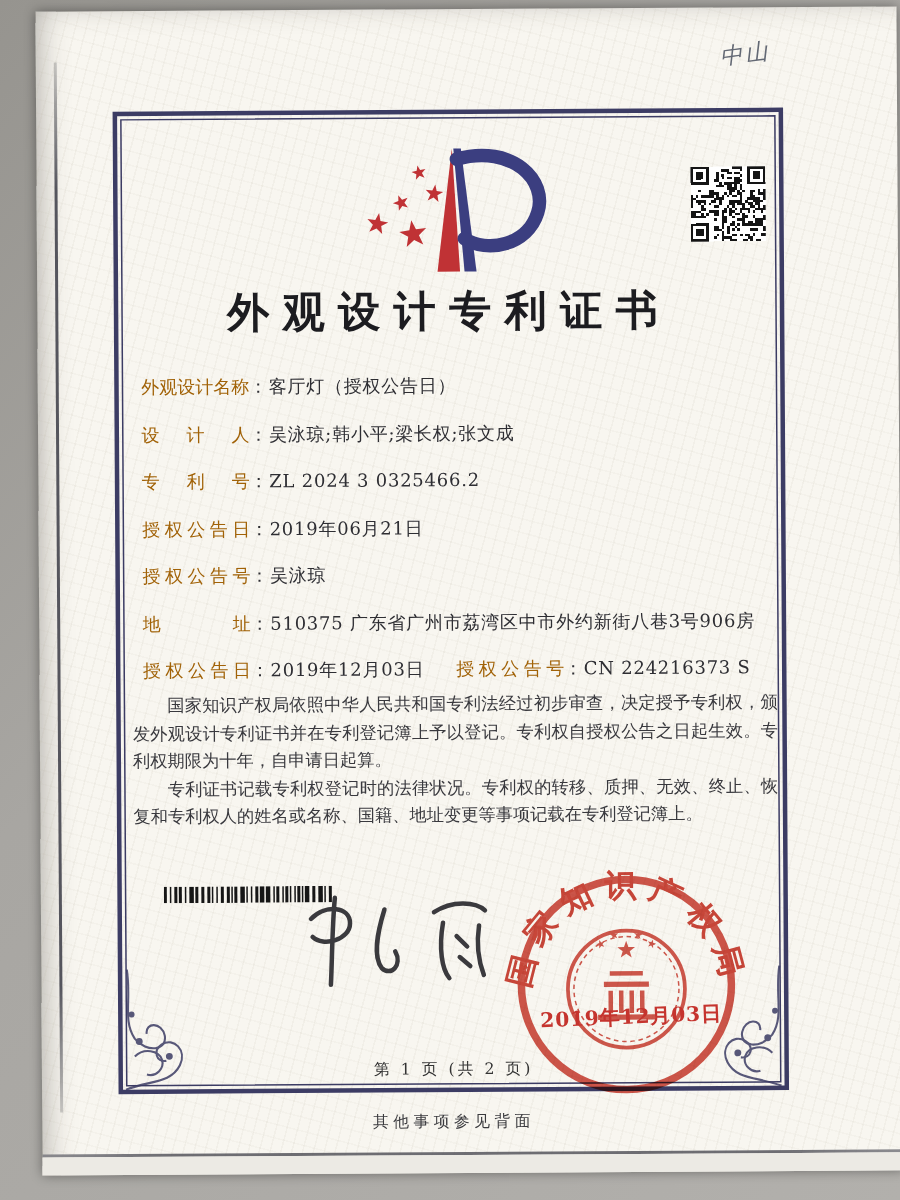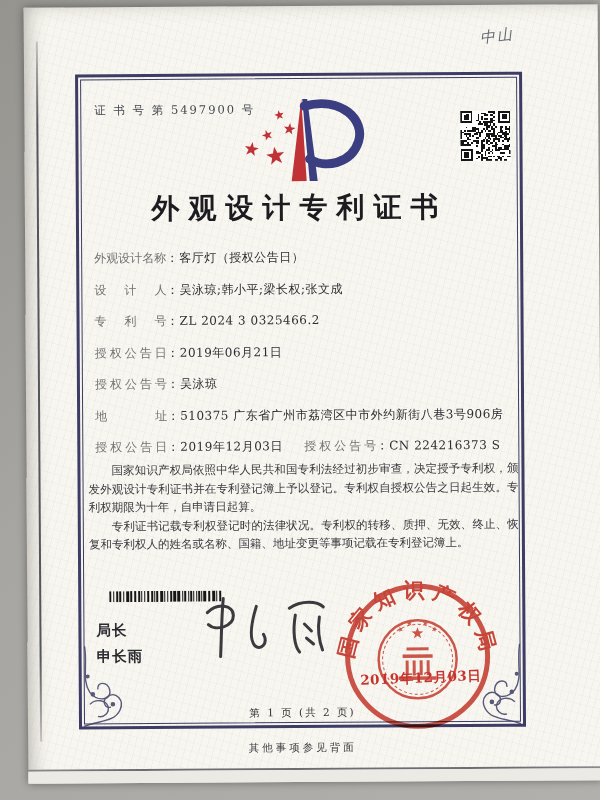--- a/index.html
+++ b/index.html
@@ -22,21 +22,21 @@
   .cert-no{position:absolute;left:70px;top:96px;font-size:11.5px;letter-spacing:2px;color:#43464e;}
   .logo{position:absolute;left:214px;top:90px;}
   .qr{position:absolute;left:436px;top:106px;width:50px;height:50px;}
   .annotation{position:absolute;left:456px;top:22px;font-size:15px;color:#3f4656;
     font-style:italic;transform:rotate(-7deg);opacity:.8;letter-spacing:2px;}
   .title{position:absolute;left:51px;top:183px;width:447px;text-align:center;
     font-size:28px;font-weight:bold;letter-spacing:9px;color:#1c1c20;}
   .fields{position:absolute;left:69px;top:242px;width:424px;font-size:12px;color:#2e2e33;}
   .frow{margin-bottom:12.5px;line-height:19px;white-space:nowrap;}
   .flabel{display:inline-block;width:72px;text-align:justify;text-align-last:justify;
-    vertical-align:top;color:#737373;}
+    vertical-align:top;color:#a16207;}
   .fcolon{display:inline-block;width:13px;}
   .fvalue{letter-spacing:.5px;}
   .gpair1{display:inline-block;width:205px;}
   .paras{position:absolute;left:62px;top:454px;width:430px;font-size:11.5px;
     line-height:18.5px;color:#39393e;text-align:justify;}
   .paras p{margin:0;text-indent:2em;}
   .barcode{position:absolute;left:82px;top:584px;width:146px;height:11px;overflow:hidden;
     white-space:nowrap;font-size:0;}
   .director{position:absolute;left:69px;top:610px;font-size:14.5px;font-weight:bold;
     color:#2b2b30;line-height:26px;letter-spacing:1px;}
@@ -79,21 +79,20 @@
         <path d="M5,2 C8,22 2,36 10,48 C18,58 32,56 30,46 C28,37 17,37 18,45"></path>
         <path d="M4,82 C20,76 34,78 40,66 C45,56 36,47 28,52 C22,56 24,64 31,63"></path>
         <path d="M10,60 C16,54 26,56 28,62 C30,68 24,74 18,72"></path>
         <circle cx="13" cy="50" r="1.6" fill="#3c3c64"></circle>
         <circle cx="33" cy="60" r="1.6" fill="#3c3c64"></circle>
         <circle cx="8" cy="32" r="1.3" fill="#3c3c64"></circle>
       </g>
     </svg>
   </div>
 
-  <div class="cert-no">证 书 号 第 5497900 号</div>
 
   <svg class="logo" width="130" height="88" viewBox="0 0 130 88">
     <defs>
       <polygon id="star" points="0,-10 2.35,-3.24 9.51,-3.09 3.8,1.24 5.88,8.09 0,4 -5.88,8.09 -3.8,1.24 -9.51,-3.09 -2.35,-3.24"></polygon>
     </defs>
     <polygon points="63,3 53,85 68,85" fill="#c03235"></polygon>
     <polygon points="64,3 71,85 79,85 69,3" fill="#3b3e80"></polygon>
     <path d="M66,10 C104,0 127,25 120,46 C113,68 86,73 71,63" stroke="#3b3e80" stroke-width="9" fill="none" stroke-linecap="round"></path>
     <use href="#star" fill="#c03235" transform="translate(41,19) scale(0.5) rotate(-12)"></use>
     <use href="#star" fill="#c03235" transform="translate(51,33) scale(0.62) rotate(8)"></use>
@@ -400,24 +399,20 @@
     </div>
   </div>
 
   <div class="paras">
     <p>国家知识产权局依照中华人民共和国专利法经过初步审查，决定授予专利权，颁发外观设计专利证书并在专利登记簿上予以登记。专利权自授权公告之日起生效。专利权期限为十年，自申请日起算。</p>
     <p>专利证书记载专利权登记时的法律状况。专利权的转移、质押、无效、终止、恢复和专利权人的姓名或名称、国籍、地址变更等事项记载在专利登记簿上。</p>
   </div>
 
   <div class="barcode"><span style="display:inline-block;width:2px;height:100%;background:#161616;margin-right:2px"></span><span style="display:inline-block;width:1px;height:100%;background:#161616;margin-right:2px"></span><span style="display:inline-block;width:2px;height:100%;background:#161616;margin-right:1px"></span><span style="display:inline-block;width:2px;height:100%;background:#161616;margin-right:2px"></span><span style="display:inline-block;width:1px;height:100%;background:#161616;margin-right:2px"></span><span style="display:inline-block;width:3px;height:100%;background:#161616;margin-right:1px"></span><span style="display:inline-block;width:2px;height:100%;background:#161616;margin-right:2px"></span><span style="display:inline-block;width:2px;height:100%;background:#161616;margin-right:2px"></span><span style="display:inline-block;width:2px;height:100%;background:#161616;margin-right:1px"></span><span style="display:inline-block;width:1px;height:100%;background:#161616;margin-right:2px"></span><span style="display:inline-block;width:1px;height:100%;background:#161616;margin-right:2px"></span><span style="display:inline-block;width:2px;height:100%;background:#161616;margin-right:2px"></span><span style="display:inline-block;width:2px;height:100%;background:#161616;margin-right:1px"></span><span style="display:inline-block;width:1px;height:100%;background:#161616;margin-right:1px"></span><span style="display:inline-block;width:2px;height:100%;background:#161616;margin-right:2px"></span><span style="display:inline-block;width:3px;height:100%;background:#161616;margin-right:1px"></span><span style="display:inline-block;width:1px;height:100%;background:#161616;margin-right:2px"></span><span style="display:inline-block;width:1px;height:100%;background:#161616;margin-right:2px"></span><span style="display:inline-block;width:2px;height:100%;background:#161616;margin-right:1px"></span><span style="display:inline-block;width:3px;height:100%;background:#161616;margin-right:1px"></span><span style="display:inline-block;width:3px;height:100%;background:#161616;margin-right:2px"></span><span style="display:inline-block;width:1px;height:100%;background:#161616;margin-right:1px"></span><span style="display:inline-block;width:2px;height:100%;background:#161616;margin-right:2px"></span><span style="display:inline-block;width:1px;height:100%;background:#161616;margin-right:1px"></span><span style="display:inline-block;width:2px;height:100%;background:#161616;margin-right:1px"></span><span style="display:inline-block;width:1px;height:100%;background:#161616;margin-right:2px"></span><span style="display:inline-block;width:1px;height:100%;background:#161616;margin-right:1px"></span><span style="display:inline-block;width:2px;height:100%;background:#161616;margin-right:1px"></span><span style="display:inline-block;width:1px;height:100%;background:#161616;margin-right:1px"></span><span style="display:inline-block;width:3px;height:100%;background:#161616;margin-right:2px"></span><span style="display:inline-block;width:2px;height:100%;background:#161616;margin-right:2px"></span><span style="display:inline-block;width:3px;height:100%;background:#161616;margin-right:1px"></span><span style="display:inline-block;width:1px;height:100%;background:#161616;margin-right:2px"></span><span style="display:inline-block;width:2px;height:100%;background:#161616;margin-right:1px"></span></div>
 
-  <div class="director">
-    <div>局长</div>
-    <div>申长雨</div>
-  </div>
 
   <svg class="signature" width="160" height="78" viewBox="0 0 160 78">
     <g fill="none" stroke="#26262b" stroke-width="3" stroke-linecap="round" stroke-linejoin="round" opacity=".9">
       <path d="M30,10 C28,30 28,50 27,68"></path>
       <path d="M14,24 C24,14 40,16 40,27 C40,38 22,43 15,36"></path>
       <path d="M63,18 C58,34 55,49 61,57 C67,63 75,55 70,46"></path>
       <path d="M96,20 C108,12 124,13 130,19"></path>
       <path d="M102,27 C99,44 101,58 106,64"></path>
       <path d="M126,29 C124,42 126,54 129,62"></path>
       <path d="M111,36 l7,7 M113,50 l7,6"></path>

